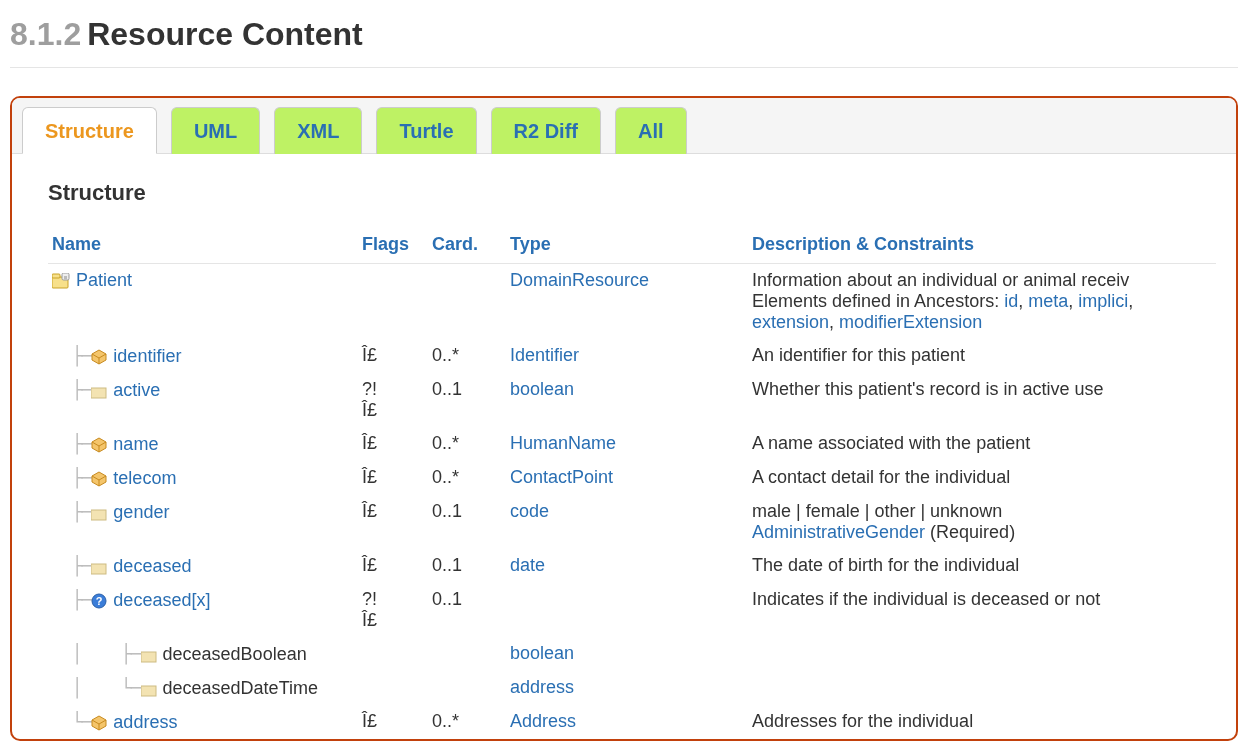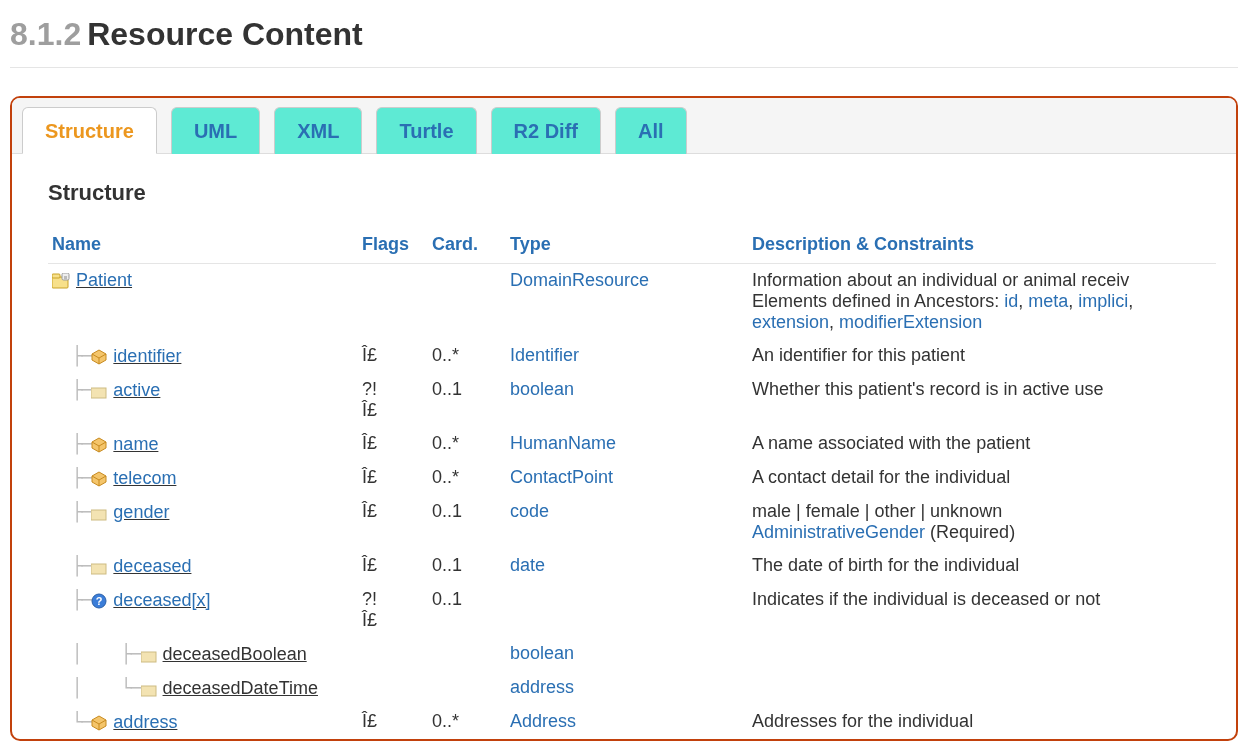--- a/index.html
+++ b/index.html
@@ -40,21 +40,21 @@
     border-top-left-radius: 6px;
     border-top-right-radius: 6px;
     background: #fff;
     color: #2a6fb3;
     font-weight: 700;
     font-size: 20px;
     cursor: pointer;
     position: relative;
     top: 1px;
   }
-  .tab.inactive { background: #5eead4; }
+  .tab.inactive { background: #bef264; }
   .tab.active {
     color: #ec971f;
     background: #fff;
     border-bottom: 1px solid #fff;
   }
   .panel-body { padding: 18px 20px 0 36px; }
   .subhead {
     font-weight: 700;
     font-size: 22px;
     color: #333;
@@ -75,21 +75,21 @@
   }
   table.struct th.u { }
   table.struct td {
     vertical-align: top;
     font-size: 18px;
     padding: 6px 4px;
     color: #333;
   }
   .link { color: #2a6fb3; cursor: pointer; }
   .flags { color: #333; }
-  .name-cell { position: relative; white-space: nowrap; text-decoration: underline; }
+  .name-cell { position: relative; white-space: nowrap; }
   .tree-ind { display:inline-block; color:#bcbcbc; font-family: monospace; letter-spacing:-1px; }
   svg.icon { vertical-align: -3px; margin-right: 6px; }
   .desc-links span.link { }
   .col-name { width: 310px; }
   .col-flags { width: 70px; }
   .col-card { width: 78px; }
   .col-type { width: 242px; }
 </style>
 </head>
 <body>

